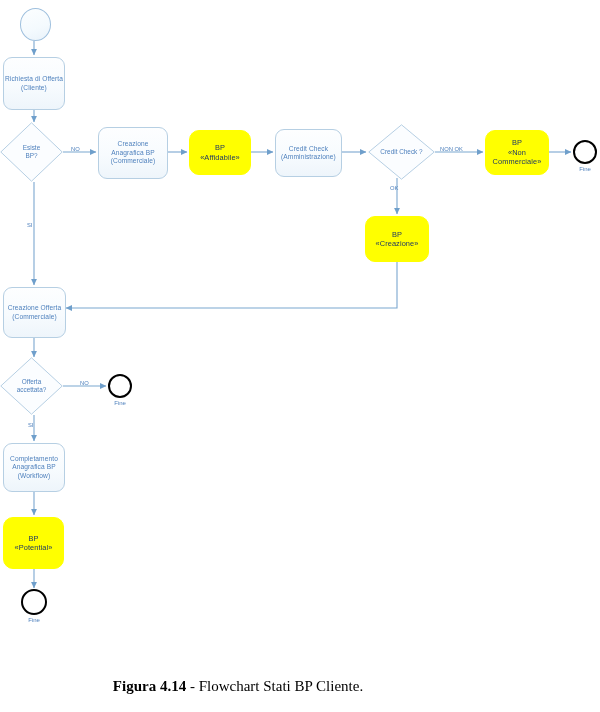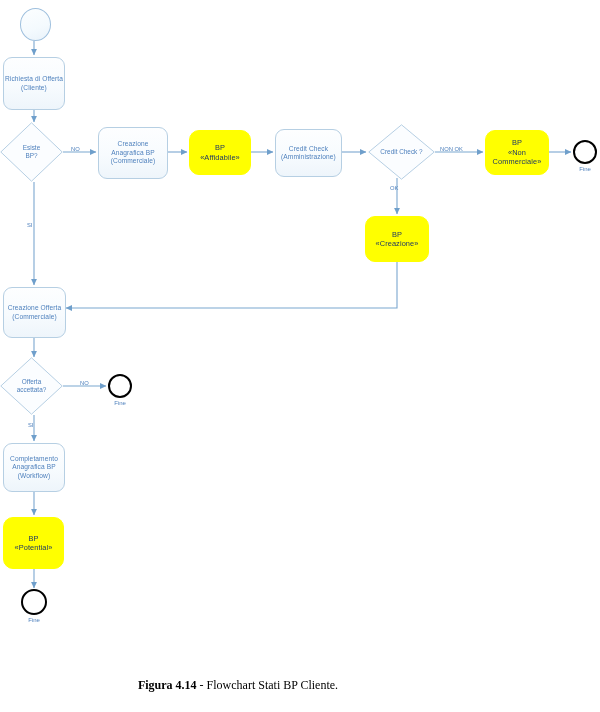--- a/index.html
+++ b/index.html
@@ -98,21 +98,21 @@
     background: transparent;
   }
   
   #caption {
     position: absolute;
     left: 0;
     top: 678px;
     width: 476px;
     text-align: center;
     font-family: "Liberation Serif", serif;
-    font-size: 12px;
+    font-size: 15px;
     color: #000000;
   }
   #caption .cap-bold { font-weight: bold; }
 </style>
 </head>
 <body>
 
 <div id="flow-canvas">
 
   <svg width="600" height="660" viewBox="0 0 600 660" style="position:absolute;left:0;top:0;">

